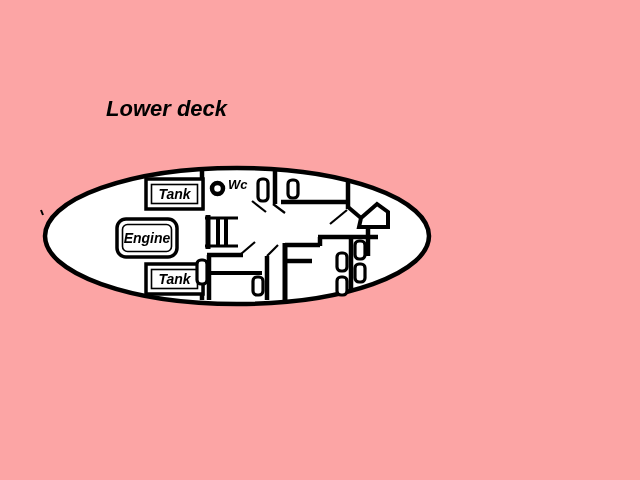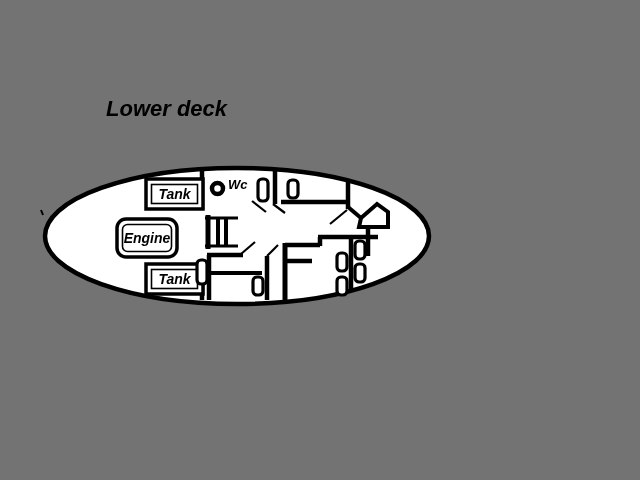--- a/index.html
+++ b/index.html
@@ -8,21 +8,21 @@
     width: 640px;
     height: 480px;
     background: #ffffff;
     overflow: hidden;
     font-family: "Liberation Sans", sans-serif;
   }
   .stage {
     position: relative;
     width: 640px;
     height: 480px;
-    background: #737373;
+    background: #fca5a5;
   }
   svg { display: block; }
   .ln   { stroke: #000000; fill: none; }
   .fw   { fill: #ffffff; stroke: #000000; }
   .lbl  {
     font-family: "Liberation Sans", sans-serif;
     font-style: italic;
     font-weight: bold;
     fill: #000000;
   }

